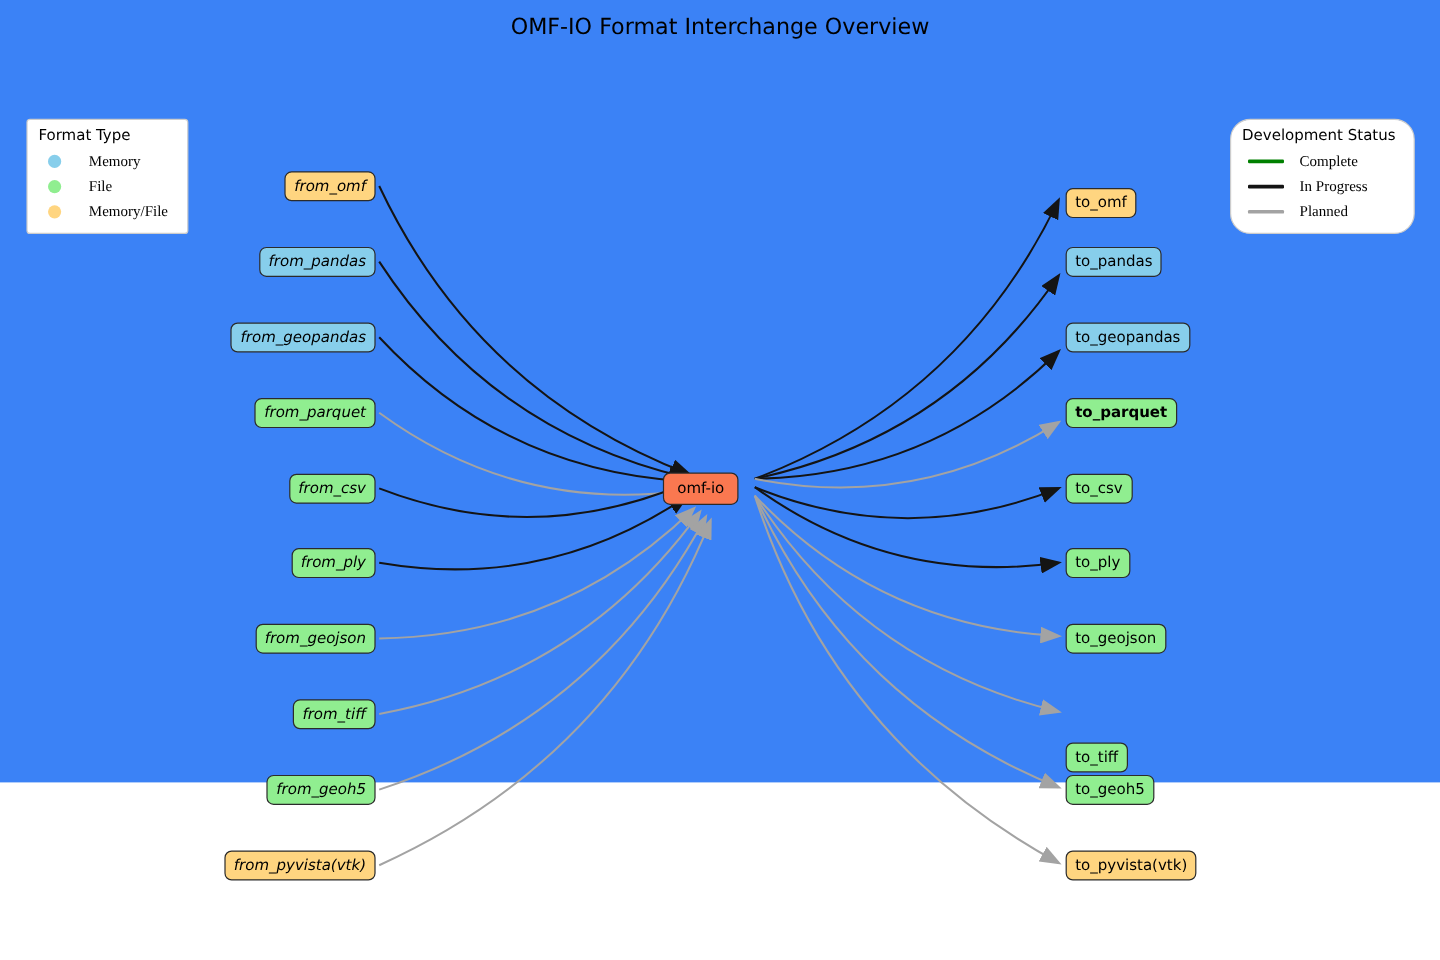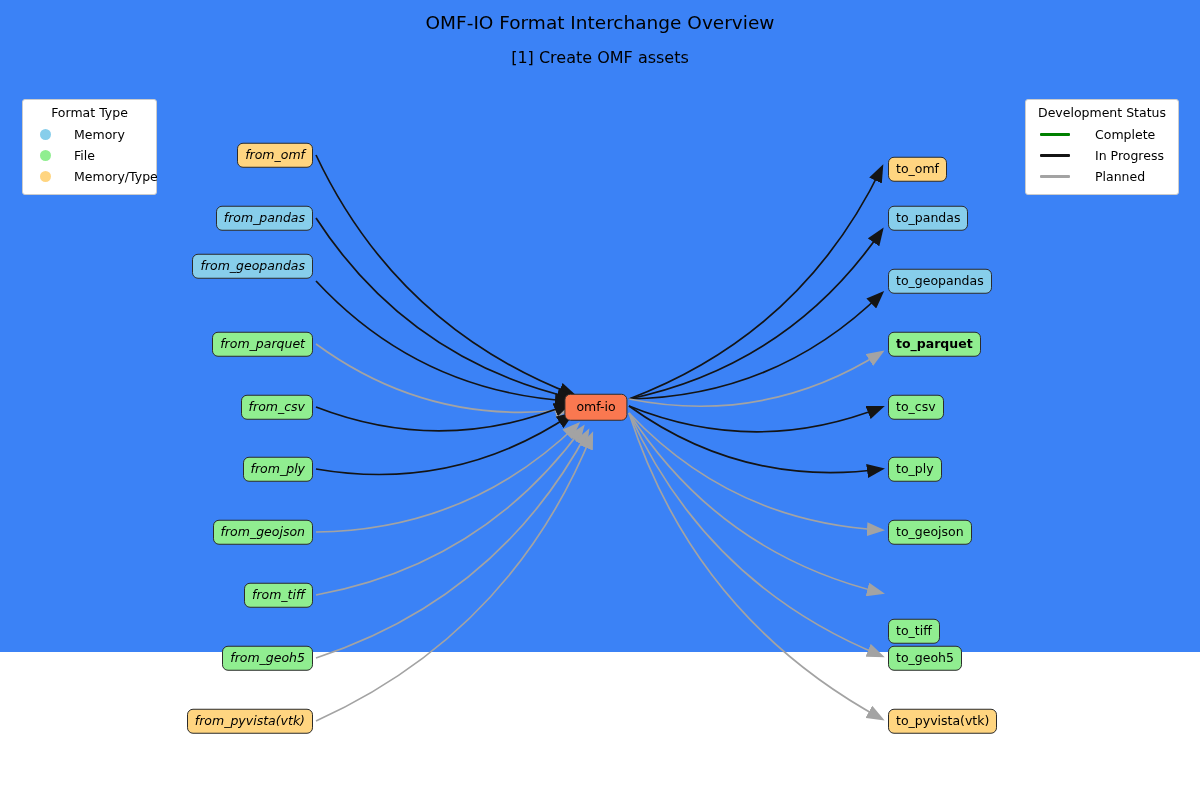--- a/index.html
+++ b/index.html
@@ -18,27 +18,27 @@
           font-size: 12.5px; line-height: 1; padding: 5px 7px;
           border: 1.7px solid #2b2b2b; border-radius: 6px;
           white-space: nowrap; box-sizing: border-box; }
   .node.center { transform: translate(-50%, -50%); padding: 6px 11px; }
   .col-left  { right: 887px; font-style: italic; }
   .col-right { left: 888px; }
 
   .legend { position: absolute; background: #fff; border: 1px solid #cccccc;
             border-radius: 3px; padding: 5px 9px 7px 9px; font-size: 12.5px;
             box-sizing: border-box; }
-  .legend-title { text-align: center; margin-bottom: 4px; font-size: 12.5px; }
-  .legend-row { display: flex; align-items: center; height: 21px; }
+  .legend-title { margin-bottom: 4px; font-size: 12.5px; }
+  .legend-row { display: flex; align-items: center; height: 21px; font-family: Liberation Serif, serif; }
   .legend-swatch-area { width: 40px; display: flex; align-items: center;
                         justify-content: center; flex: 0 0 40px; }
   .legend-dot { width: 11px; height: 11px; border-radius: 50%; }
   .legend-line { width: 30px; height: 3px; border-radius: 1px; }
-  .legend-label { margin-left: 20px; }
+  .legend-label { margin-left: 8px; }
   #legend-format .legend-swatch-area { width: 26px; flex-basis: 26px; }
   #legend-format .legend-label { margin-left: 16px; }
 </style>
 </head>
 <body>
 
 <div id="canvas">
 
   <svg id="edges" width="1200" height="800">
     <defs>
@@ -70,47 +70,46 @@
         <path d="M629,406 Q755.3,457.1 882,407" fill="none" stroke="#141414" stroke-width="1.7" marker-end="url(#arr-in_progress)"></path>
         <path d="M629,406 Q742.9,488.1 882,469" fill="none" stroke="#141414" stroke-width="1.7" marker-end="url(#arr-in_progress)"></path>
         <path d="M629,413 Q732.1,522.1 882,530" fill="none" stroke="#a3a3a3" stroke-width="1.7" marker-end="url(#arr-planned)"></path>
         <path d="M629,413 Q719.5,553.6 882,593" fill="none" stroke="#a3a3a3" stroke-width="1.7" marker-end="url(#arr-planned)"></path>
         <path d="M629,413 Q706.9,585.1 882,656" fill="none" stroke="#a3a3a3" stroke-width="1.7" marker-end="url(#arr-planned)"></path>
         <path d="M629,413 Q694.3,616.6 882,719" fill="none" stroke="#a3a3a3" stroke-width="1.7" marker-end="url(#arr-planned)"></path>
       </g>
   </svg>
 
   <div class="fig-title">OMF-IO Format Interchange Overview</div>
-  <div class="fig-subtitle">[1] Create OMF assets</div>
 
   <div class="legend" id="legend-format" style="left:22px; top:99px; width:135px;">
     <div class="legend-title">Format Type</div>
     <div id="legend-format-items">
         <div class="legend-row">
           <span class="legend-swatch-area">
             <span class="legend-dot" style="background: rgb(135, 206, 235);"></span>
           </span>
           <span class="legend-label">Memory</span>
         </div>
         <div class="legend-row">
           <span class="legend-swatch-area">
             <span class="legend-dot" style="background: rgb(144, 238, 144);"></span>
           </span>
           <span class="legend-label">File</span>
         </div>
         <div class="legend-row">
           <span class="legend-swatch-area">
             <span class="legend-dot" style="background: rgb(255, 213, 128);"></span>
           </span>
-          <span class="legend-label">Memory/Type</span>
+          <span class="legend-label">Memory/File</span>
         </div>
       </div>
   </div>
 
-  <div class="legend" id="legend-status" style="left:1025px; top:99px; width:154px;">
+  <div class="legend" id="legend-status" style="left:1025px; top:99px; width:154px;border-radius:17px;">
     <div class="legend-title">Development Status</div>
     <div id="legend-status-items">
         <div class="legend-row">
           <span class="legend-swatch-area">
             <span class="legend-line" style="background: rgb(0, 128, 0);"></span>
           </span>
           <span class="legend-label">Complete</span>
         </div>
         <div class="legend-row">
           <span class="legend-swatch-area">
@@ -123,33 +122,33 @@
             <span class="legend-line" style="background: rgb(163, 163, 163);"></span>
           </span>
           <span class="legend-label">Planned</span>
         </div>
       </div>
   </div>
 
   <div id="nodes">
       <div class="node col-left" style="top: 155px; background: rgb(255, 213, 128);">from_omf</div>
       <div class="node col-left" style="top: 218px; background: rgb(135, 206, 235);">from_pandas</div>
-      <div class="node col-left" style="top: 266px; background: rgb(135, 206, 235); margin-left: 32px;">from_geopandas</div>
+      <div class="node col-left" style="top: 281px; background: rgb(135, 206, 235); margin-left: 32px;">from_geopandas</div>
       <div class="node col-left" style="top: 344px; background: rgb(144, 238, 144);">from_parquet</div>
       <div class="node col-left" style="top: 407px; background: rgb(144, 238, 144);">from_csv</div>
       <div class="node col-left" style="top: 469px; background: rgb(144, 238, 144);">from_ply</div>
       <div class="node col-left" style="top: 532px; background: rgb(144, 238, 144); margin-left: 18px;">from_geojson</div>
       <div class="node col-left" style="top: 595px; background: rgb(144, 238, 144); text-align: center;">from_tiff</div>
       <div class="node col-left" style="top: 658px; background: rgb(144, 238, 144);">from_geoh5</div>
       <div class="node col-left" style="top: 721px; background: rgb(255, 213, 128);">from_pyvista(vtk)</div>
       <div class="node col-right" style="top: 155px; background: rgb(255, 213, 128); margin-top: 14px;">to_omf</div>
       <div class="node col-right" style="top: 218px; background: rgb(135, 206, 235);">to_pandas</div>
       <div class="node col-right" style="top: 281px; background: rgb(135, 206, 235); text-align: center;">to_geopandas</div>
       <div class="node col-right" style="top: 344px; background: rgb(144, 238, 144); font-weight: bold;">to_parquet</div>
       <div class="node col-right" style="top: 407px; background: rgb(144, 238, 144);">to_csv</div>
       <div class="node col-right" style="top: 469px; background: rgb(144, 238, 144);">to_ply</div>
       <div class="node col-right" style="top: 532px; background: rgb(144, 238, 144);">to_geojson</div>
       <div class="node col-right" style="top: 595px; background: rgb(144, 238, 144); margin-top: 36px;">to_tiff</div>
       <div class="node col-right" style="top: 658px; background: rgb(144, 238, 144);">to_geoh5</div>
       <div class="node col-right" style="top: 721px; background: rgb(255, 213, 128);">to_pyvista(vtk)</div>
-      <div class="node center" style="top: 407px; left: 596px; background: rgb(250, 120, 80);">omf-io</div>
+      <div class="node center" style="top: 407px; left: 584px; background: rgb(250, 120, 80);">omf-io</div>
     </div>
 </div>
 
 </body></html>

